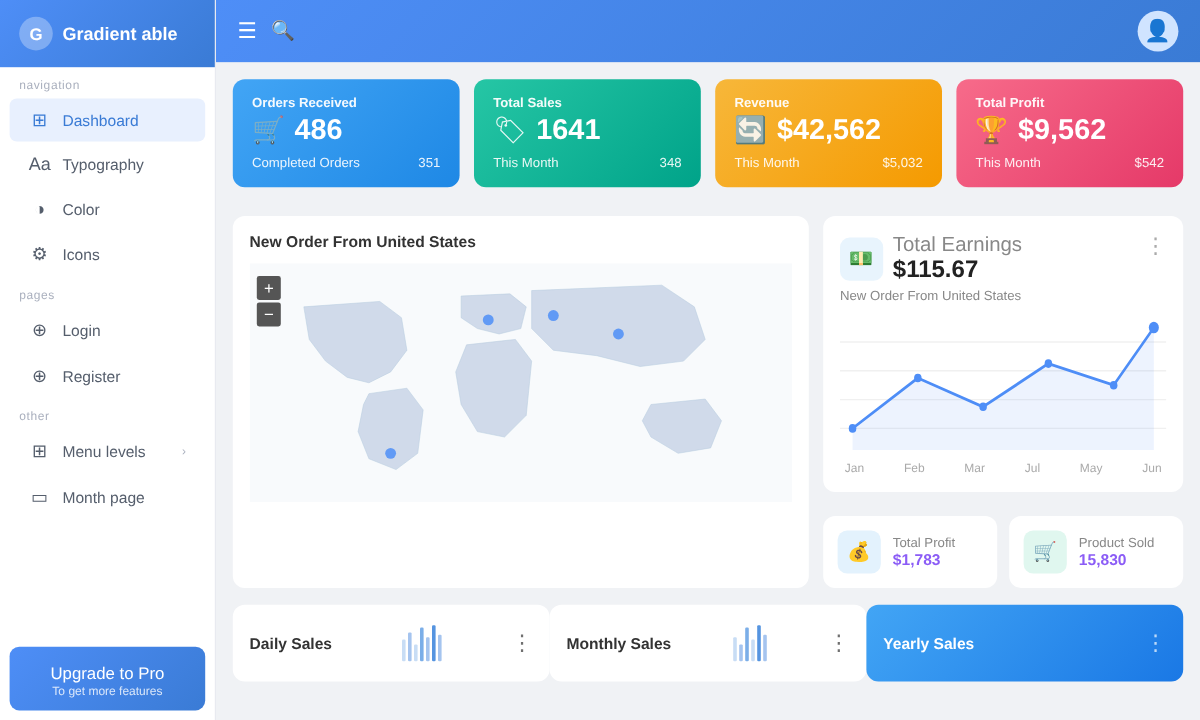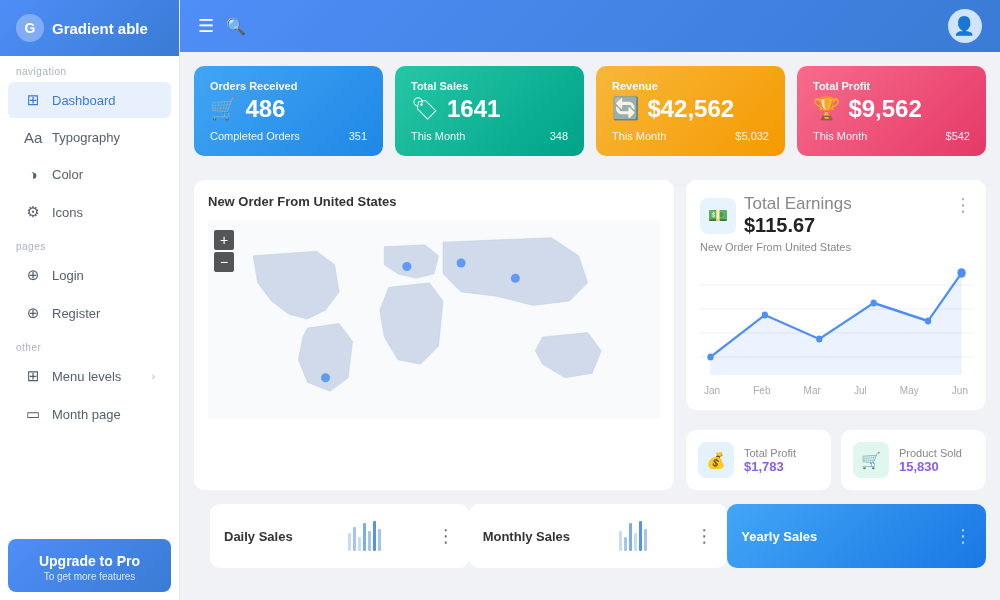--- a/index.html
+++ b/index.html
@@ -60,21 +60,21 @@
       background: linear-gradient(135deg, #4e8ef7 0%, #3a7bd5 100%);
       color: #fff;
       border-radius: 8px;
       padding: 14px 12px 10px;
       text-align: center;
       cursor: pointer;
       position: absolute;
       bottom: 0; left: 0; right: 0;
       margin: 0 8px 8px;
     }
-    .sidebar-upgrade-title { font-size: 14px; font-weight: 700; margin-bottom: 2px; }
+    .sidebar-upgrade-title { font-size: 14px; font-weight: 400; margin-bottom: 2px; }
     .sidebar-upgrade-sub { font-size: 10px; opacity: 0.8; }
 
     
     #main {
       flex: 1;
       display: flex;
       flex-direction: column;
       height: 600px;
       overflow: hidden;
     }
@@ -233,21 +233,20 @@
     .bsi-blue { background: #e3f2fd; color: #42a5f5; }
     .bsi-green { background: #e0f7ef; color: #26c6a5; }
     .bottom-stat-label { font-size: 11px; color: #888; }
     .bottom-stat-value { font-size: 13px; font-weight: 700; color: #8b5cf6; }
 
     
     .bottom-row {
       display: grid;
       grid-template-columns: 1fr 1fr 1fr;
       margin-bottom: 8px;
-      margin-left: 16px;
     }
     .bottom-card {
       border-radius: 10px;
       padding: 14px;
       color: #333;
       background: #fff;
       min-height: 64px;
       display: flex;
       align-items: center;
       justify-content: space-between;

